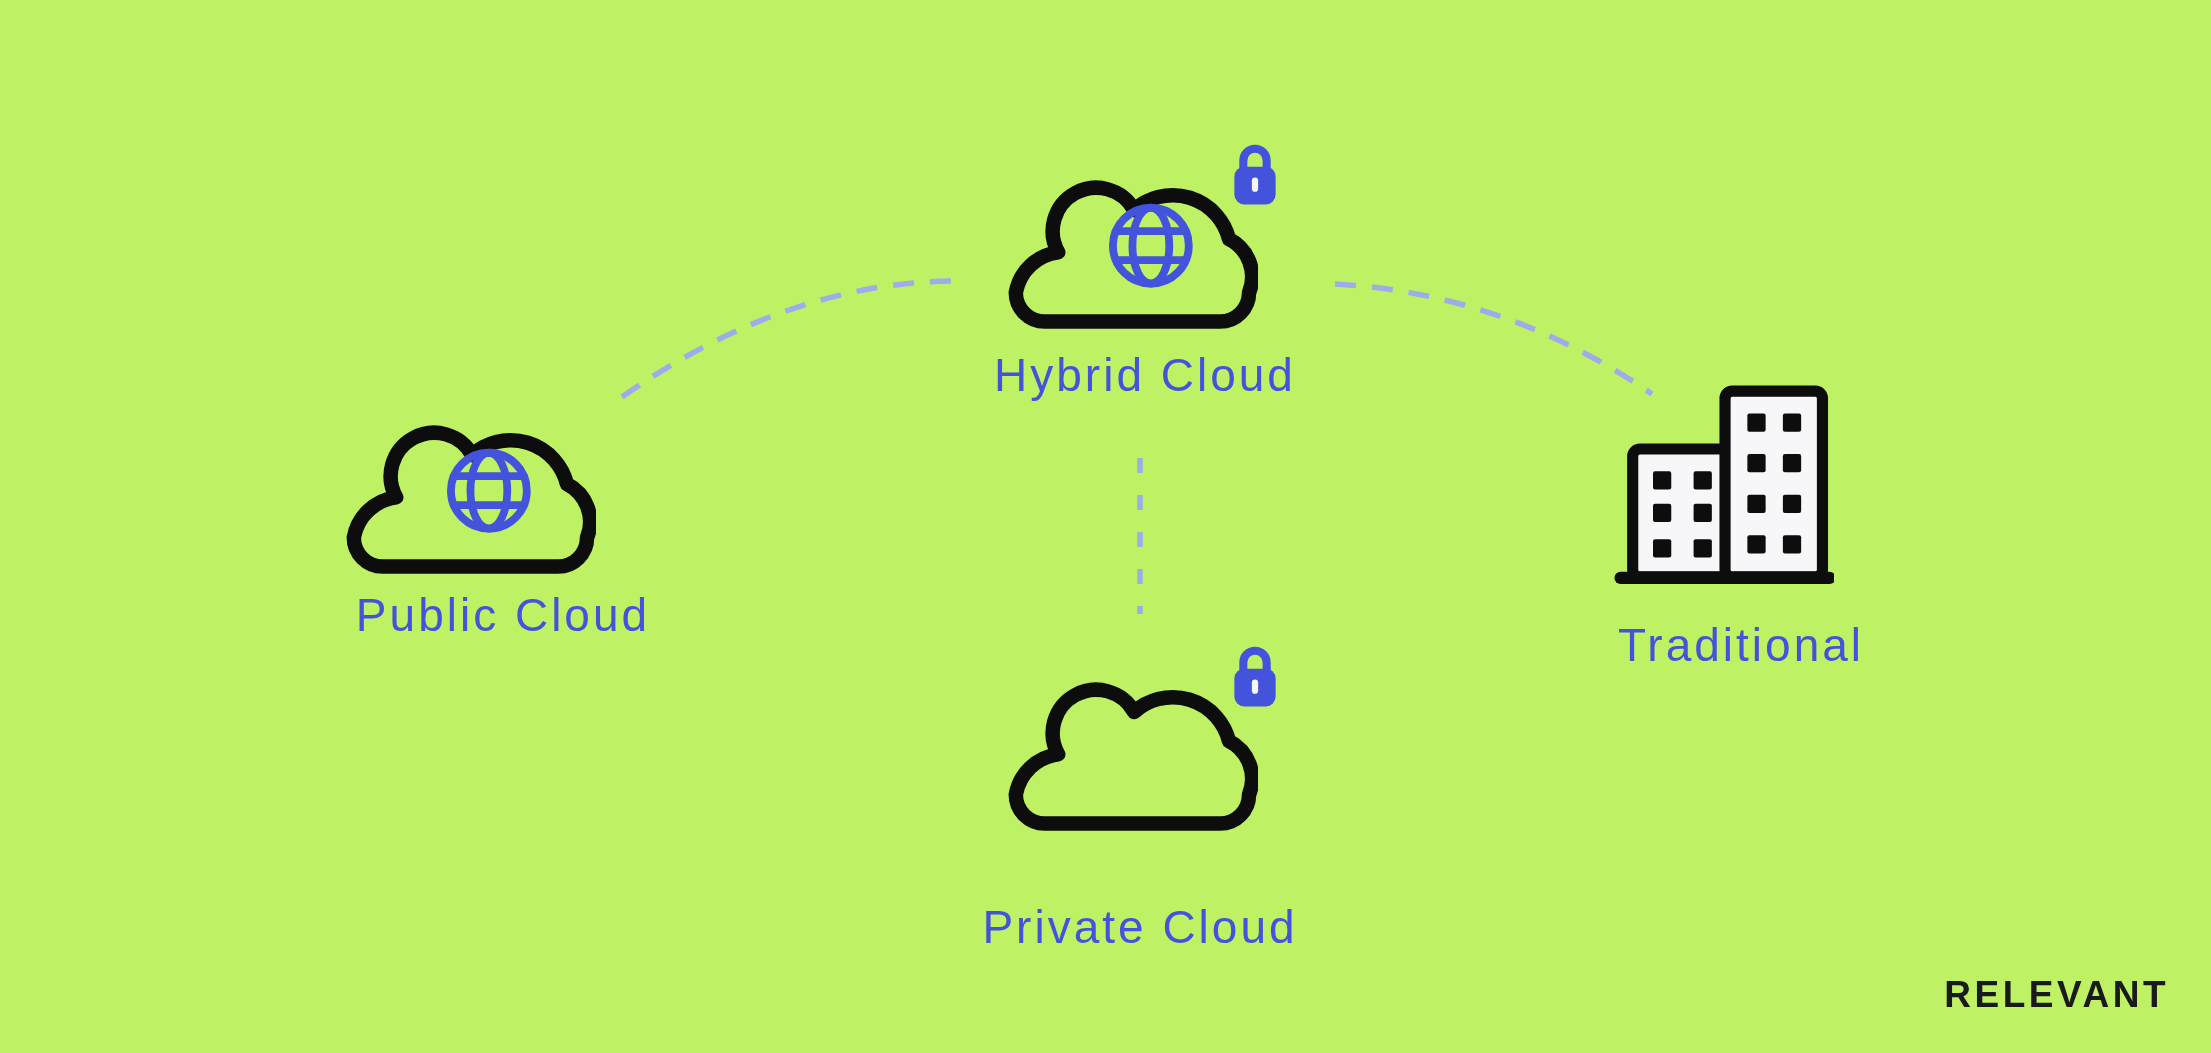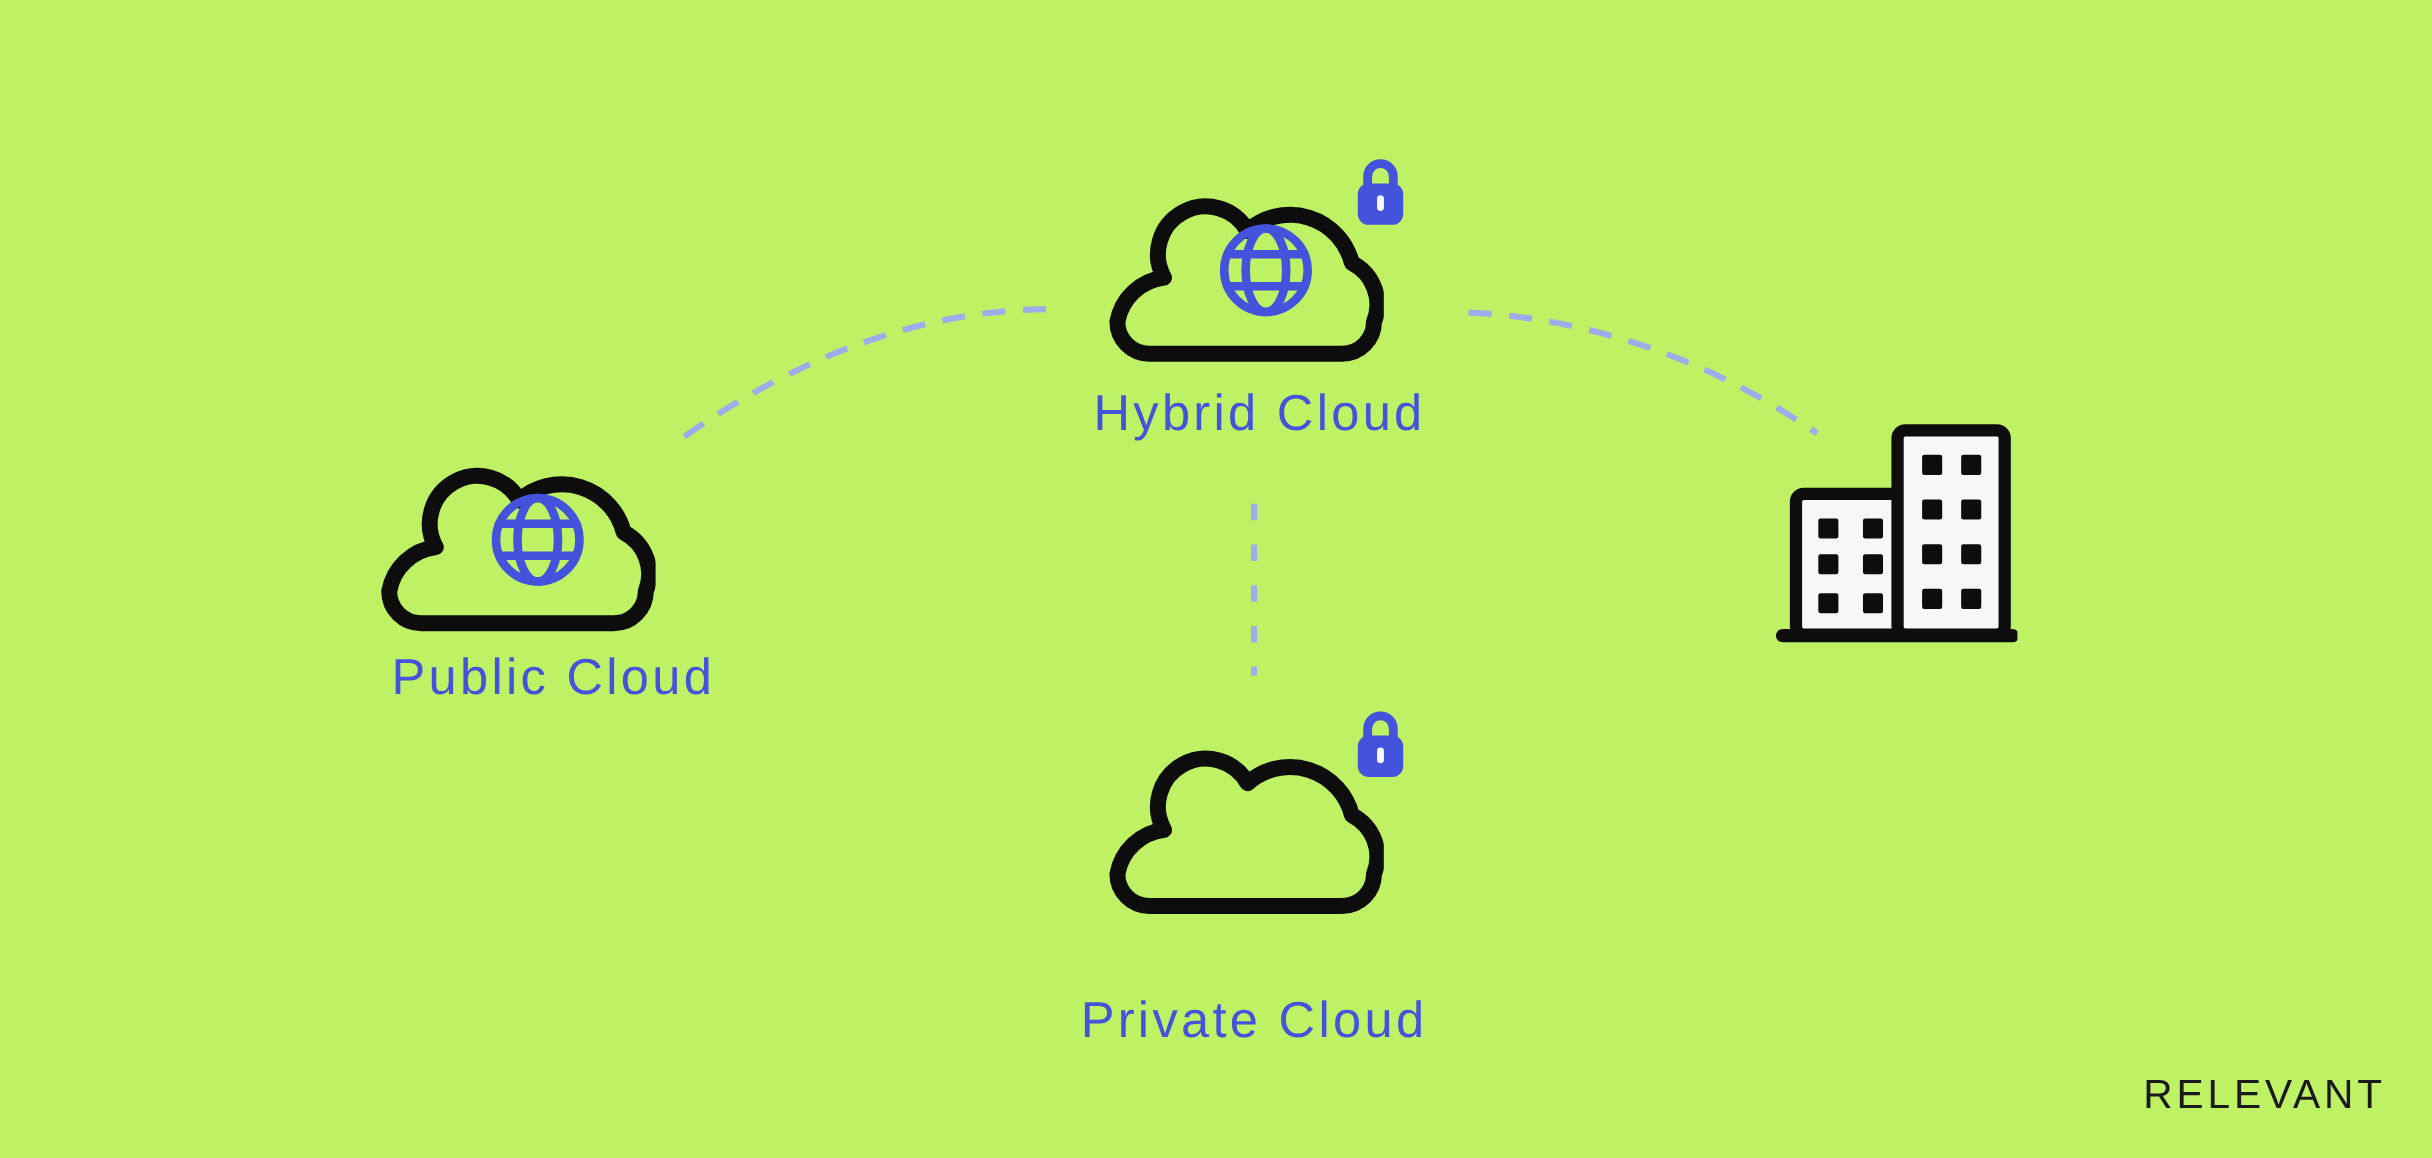--- a/index.html
+++ b/index.html
@@ -72,21 +72,21 @@
     text-align: center;
     line-height: 1.13;
     white-space: nowrap;
   }
   .brand-logo {
     position: absolute;
     top: 974px;
     right: 42px;
     color: #1A1A1A;
     font-size: 37px;
-    font-weight: 400;
+    font-weight: 700;
     letter-spacing: 3.5px;
     white-space: nowrap;
   }
 </style>
 </head>
 <body>
 
 <div class="canvas">
 
   <svg width="0" height="0" style="position:absolute" aria-hidden="true">
@@ -164,19 +164,19 @@
       <rect class="bldg-window" x="135" y="35" width="18" height="18" rx="2"></rect>
       <rect class="bldg-window" x="170" y="35" width="18" height="18" rx="2"></rect>
       <rect class="bldg-window" x="135" y="75" width="18" height="18" rx="2"></rect>
       <rect class="bldg-window" x="170" y="75" width="18" height="18" rx="2"></rect>
       <rect class="bldg-window" x="135" y="115" width="18" height="18" rx="2"></rect>
       <rect class="bldg-window" x="170" y="115" width="18" height="18" rx="2"></rect>
       <rect class="bldg-window" x="135" y="155" width="18" height="18" rx="2"></rect>
       <rect class="bldg-window" x="170" y="155" width="18" height="18" rx="2"></rect>
     </svg>
     <div class="node-label" style="left:1741px; top:620px;">
-      <br>
+      <span>Traditional</span><br>
     </div>
   </div>
 
   <div class="brand-logo">RELEVANT</div>
 
 </div>
 
 </body></html>

